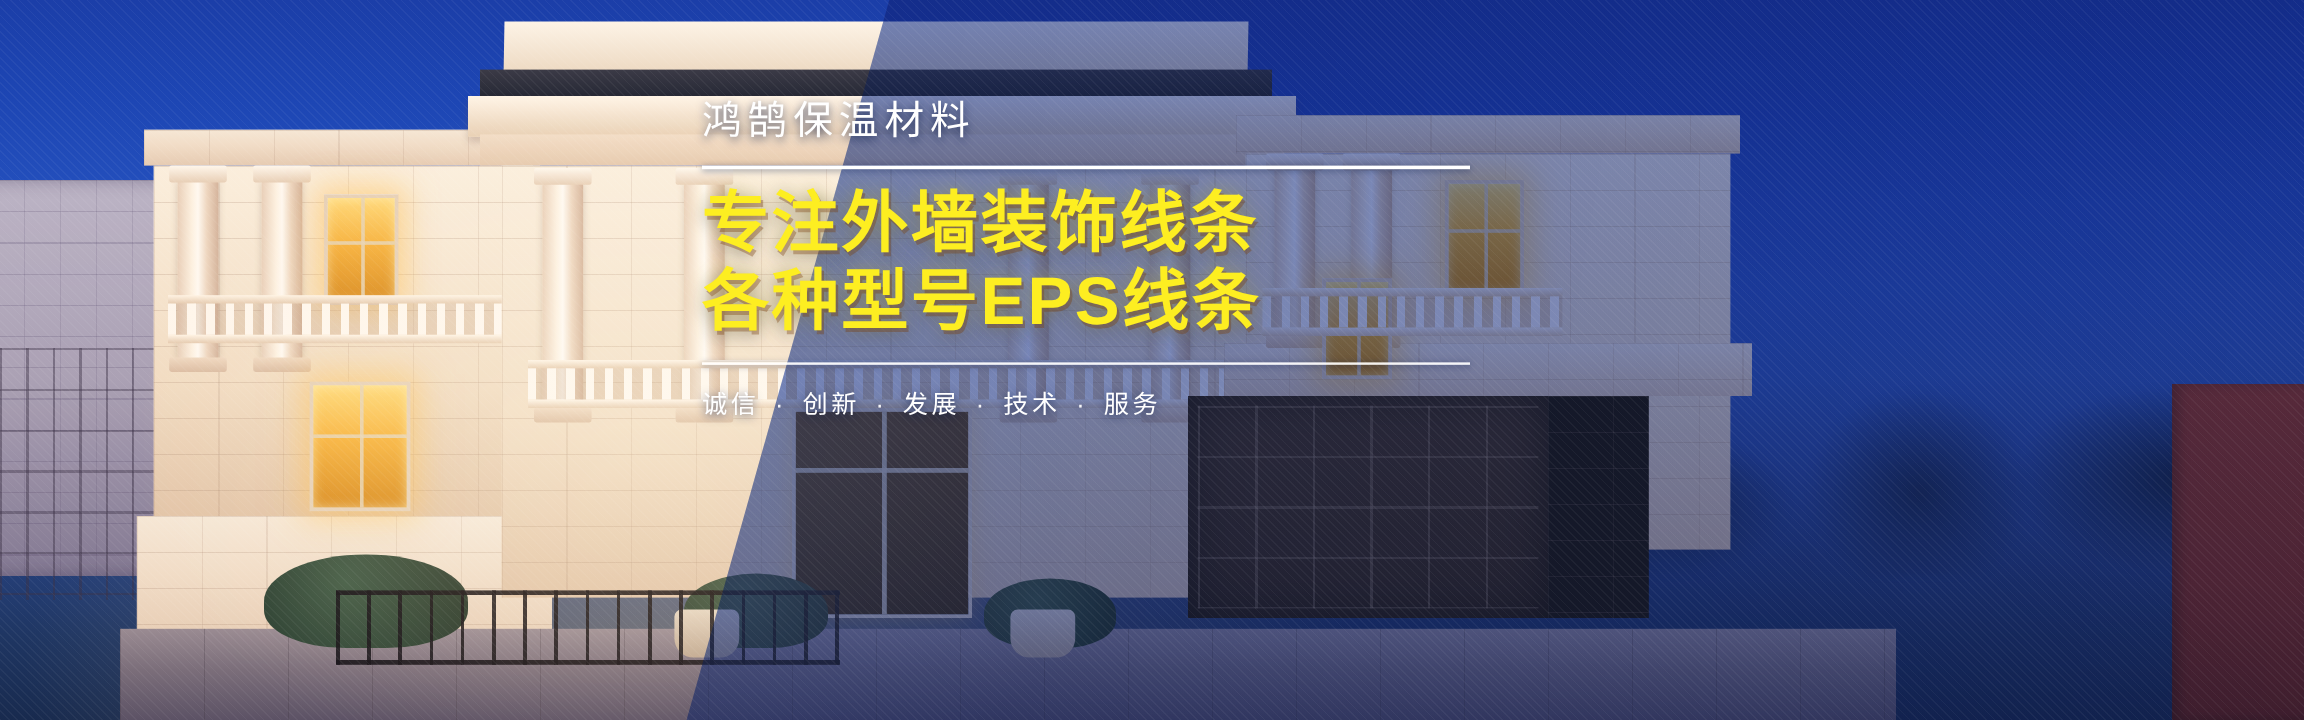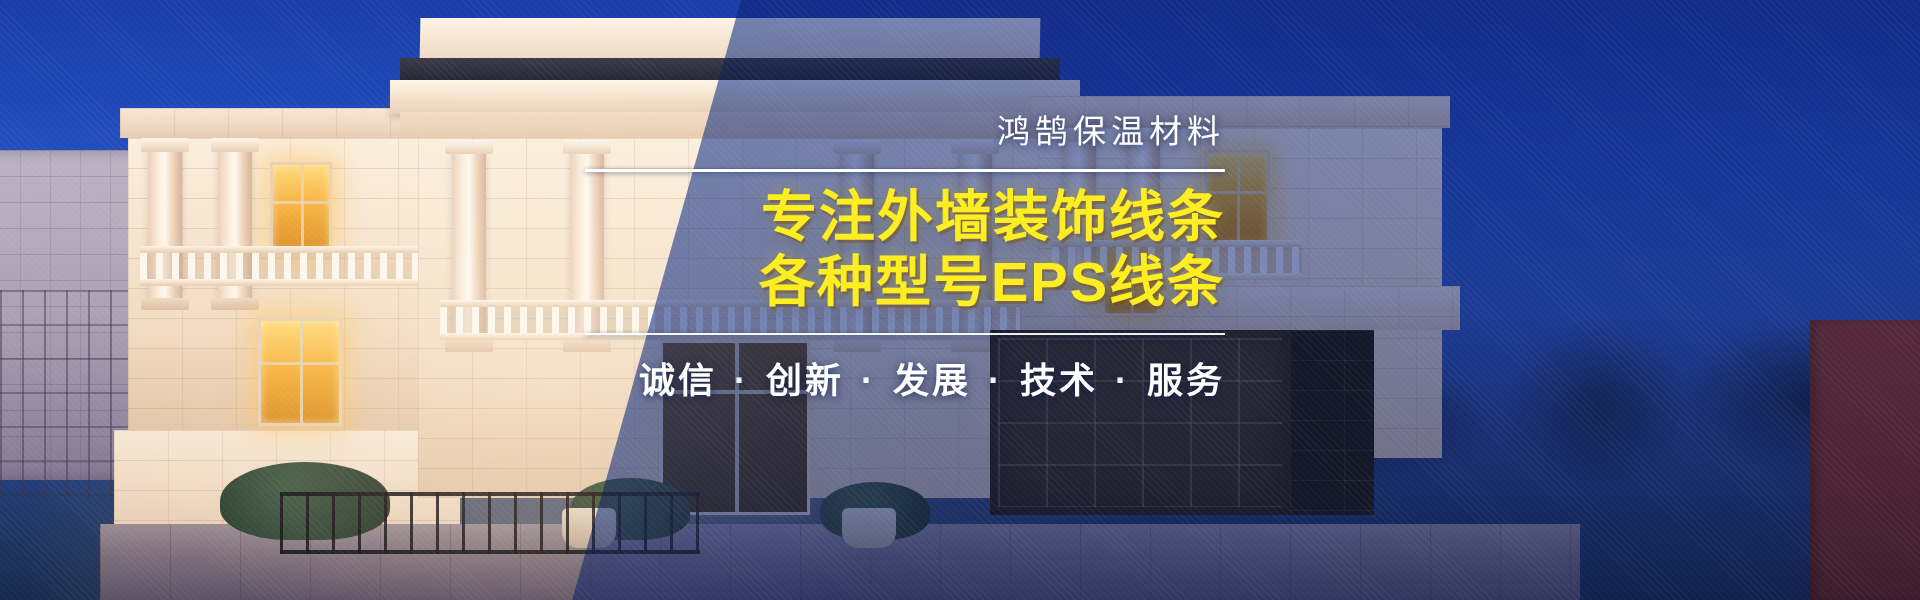--- a/index.html
+++ b/index.html
@@ -203,43 +203,43 @@
     background:linear-gradient(100deg, rgba(40,80,190,.26) 0%, rgba(40,78,180,.18) 50%, rgba(36,72,170,.14) 100%);
   }
   
   .hatch{
     position:absolute; inset:0; pointer-events:none;
     background:repeating-linear-gradient(45deg, rgba(255,255,255,.045) 0 1px, transparent 1px 5px);
   }
 
   
   .content{
-    position:absolute; left:585px; top:111px; width:640px;
-    text-align:right; z-index:6;
+    position:absolute; left:585px; top:80px; width:640px;
+    text-align:left; z-index:6;
   }
   .brand{
     font-size:33px; letter-spacing:5px; color:#ffffff; font-weight:400;
     text-shadow:0 2px 8px rgba(10,25,70,.75);
     line-height:1.25;
   }
   .rule{
     height:3px; background:#ffffff; margin:17px 0 13px;
     box-shadow:0 1px 5px rgba(10,25,70,.5);
   }
   .rule.bottom{ height:2px; background:rgba(255,255,255,.92); margin:18px 0 16px; }
   .headline{
     font-size:56px; font-weight:700; color:#fdee21; letter-spacing:2px;
     line-height:1.16;
     text-shadow:
       2px 3px 0 rgba(120,60,10,.35),
       0 0 16px rgba(255,235,90,.45),
       0 3px 14px rgba(20,30,80,.55);
   }
   .tagline{
-    font-size:36px; color:#ffffff; letter-spacing:3px; font-weight:700;
+    font-size:21px; color:#ffffff; letter-spacing:3px; font-weight:400;
     text-shadow:0 2px 8px rgba(10,25,70,.7);
   }
   .tagline .dot{ padding:0 4px; opacity:.95; }
 </style>
 </head>
 <body>
 
 <div id="banner">
 
   <div class="photo">

